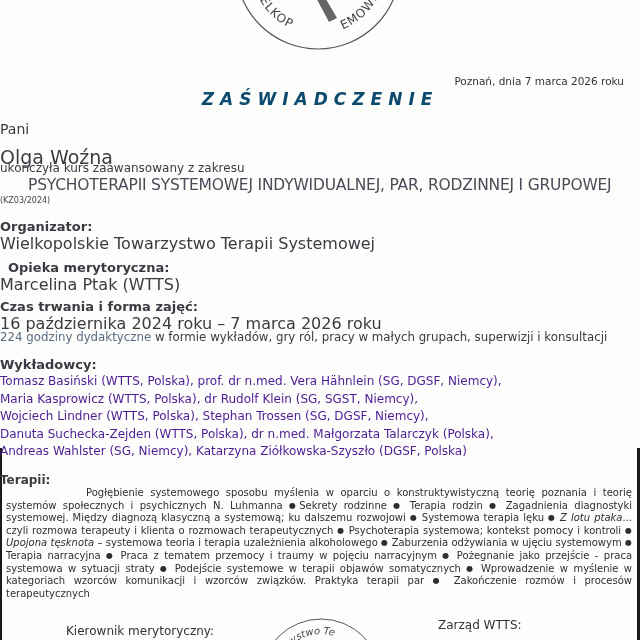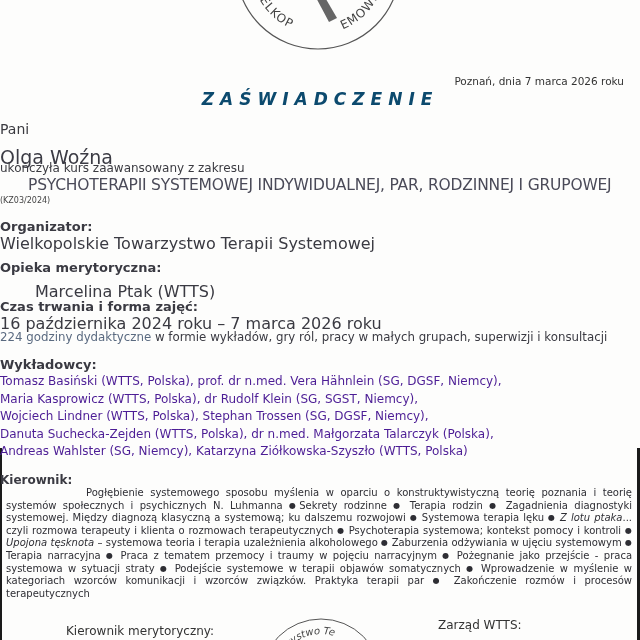--- a/index.html
+++ b/index.html
@@ -26,22 +26,22 @@
   .pani { top: 121px; font-size: 14px; color: #3a3a40; }
   .name { top: 146px; font-size: 19px; font-weight: normal; color: #3b3b44; }
   .completed { top: 161px; font-size: 12px; color: #3a3a40; }
   .course { top: 176px; font-size: 15.5px; color: #4a4a58; letter-spacing: -0.2px; margin-left: 28px; }
   .code { top: 196px; font-size: 8px; color: #444; }
 
   .label { font-weight: bold; font-size: 13px; color: #3a3a42; }
   .value { font-size: 16px; color: #3a3a42; }
   .org-label { top: 219px; }
   .org-value { top: 234px; }
-  .opieka-label { top: 260px; }
-  .opieka-value { top: 282px; padding-left: 35px; }
+  .opieka-label { top: 260px; padding-left: 8px; }
+  .opieka-value { top: 275px; }
   .czas-label { top: 299px; }
   .czas-value { top: 314px; }
   .czas-desc { top: 330px; font-size: 11.8px; }
   .czas-desc .hl { color: #5a6a80; }
   .wyk-label { top: 357px; }
   .lecturers { top: 373px; font-size: 12px; line-height: 17.6px; color: #4c1d95; }
 
   .tem-label { top: 473px; font-size: 12px; }
   .topics {
     position: absolute; left: 6px; right: 8px; top: 487px;
@@ -92,24 +92,24 @@
 <div class="center label czas-label">Czas trwania i forma zajęć:</div>
 <div class="center value czas-value">16 października 2024 roku – 7 marca 2026 roku</div>
 <div class="center value czas-desc"><span class="hl">224 godziny dydaktyczne</span><span> w formie wykładów, gry ról, pracy w małych grupach, superwizji i konsultacji</span></div>
 
 <div class="center label wyk-label">Wykładowcy:</div>
 <div class="center lecturers">
   <div>Tomasz Basiński (WTTS, Polska),  prof. dr n.med. Vera Hähnlein (SG, DGSF, Niemcy),</div>
   <div>Maria Kasprowicz (WTTS, Polska), dr Rudolf Klein (SG, SGST, Niemcy),</div>
   <div>Wojciech Lindner (WTTS, Polska), Stephan Trossen (SG, DGSF, Niemcy),</div>
   <div>Danuta Suchecka-Zejden (WTTS, Polska), dr n.med. Małgorzata Talarczyk (Polska),</div>
-  <div>Andreas Wahlster (SG, Niemcy), Katarzyna Ziółkowska-Szyszło (WTTS, Polska)</div>
+  <div>Andreas Wahlster (SG, Niemcy), Katarzyna Ziółkowska-Szyszło (DGSF, Polska)</div>
 </div>
 
-<div class="center label tem-label">Kierownik:</div>
+<div class="center label tem-label">Terapii:</div>
 <div class="topics"><span>Pogłębienie systemowego sposobu myślenia w oparciu o konstruktywistyczną teorię poznania i teorię systemów społecznych i psychicznych N. Luhmanna</span> <span class="bullet">●</span><span>Sekrety rodzinne</span> <span class="bullet">●</span> <span>Terapia rodzin</span> <span class="bullet">●</span> <span>Zagadnienia diagnostyki systemowej. Między diagnozą klasyczną a systemową; ku dalszemu rozwojowi</span> <span class="bullet">●</span> <span>Systemowa terapia lęku</span> <span class="bullet">●</span> <i>Z lotu ptaka</i><span>... czyli rozmowa terapeuty i klienta o rozmowach terapeutycznych</span> <span class="bullet">●</span> <span>Psychoterapia systemowa; kontekst pomocy i kontroli</span> <span class="bullet">●</span> <i>Upojona tęsknota</i> <span>– systemowa teoria i terapia uzależnienia alkoholowego</span> <span class="bullet">●</span> <span>Zaburzenia odżywiania w ujęciu systemowym</span> <span class="bullet">●</span> <span>Terapia narracyjna</span> <span class="bullet">●</span> <span>Praca z tematem przemocy i traumy w pojęciu narracyjnym</span> <span class="bullet">●</span> <span>Pożegnanie jako przejście - praca systemowa w sytuacji straty</span> <span class="bullet">●</span> <span>Podejście systemowe w terapii objawów somatycznych</span> <span class="bullet">●</span> <span>Wprowadzenie w myślenie w kategoriach wzorców komunikacji i wzorców związków. Praktyka terapii par</span> <span class="bullet">●</span> <span>Zakończenie rozmów i procesów terapeutycznych</span></div>
 
 <div class="sig-left">Kierownik merytoryczny:</div>
 <div class="sig-right">Zarząd WTTS:</div>
 
 <svg class="seal-bottom" viewBox="0 0 126 126">
   <defs>
     <path id="arcBottom" d="M 18 63 A 45 45 0 0 1 108 63"></path>
   </defs>
   <circle cx="63" cy="63" r="60" fill="none" stroke="#555" stroke-width="1"></circle>

